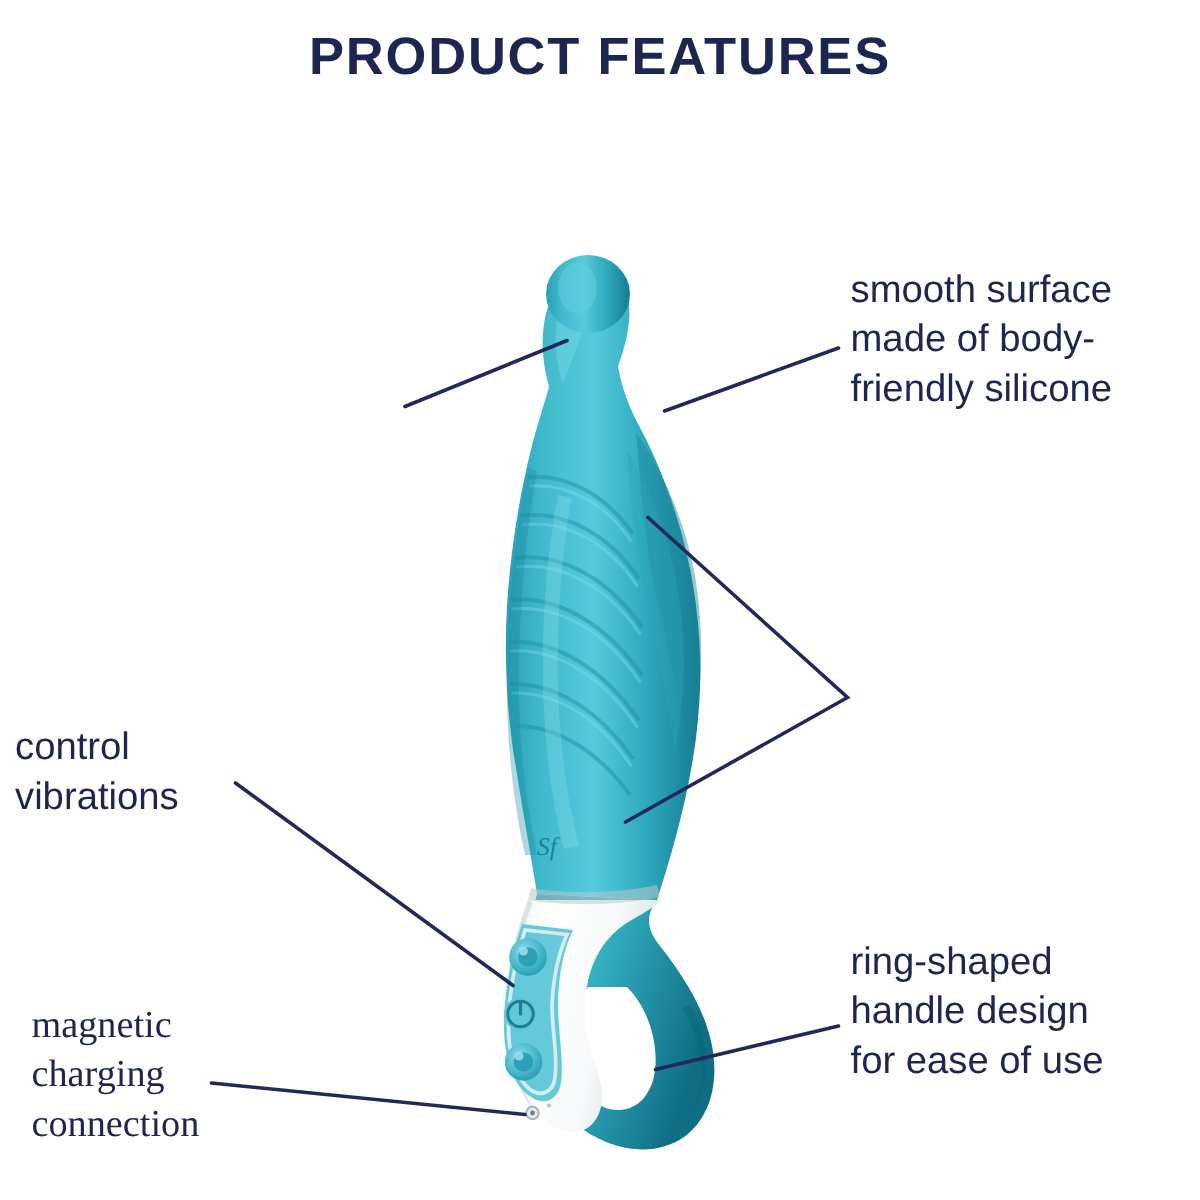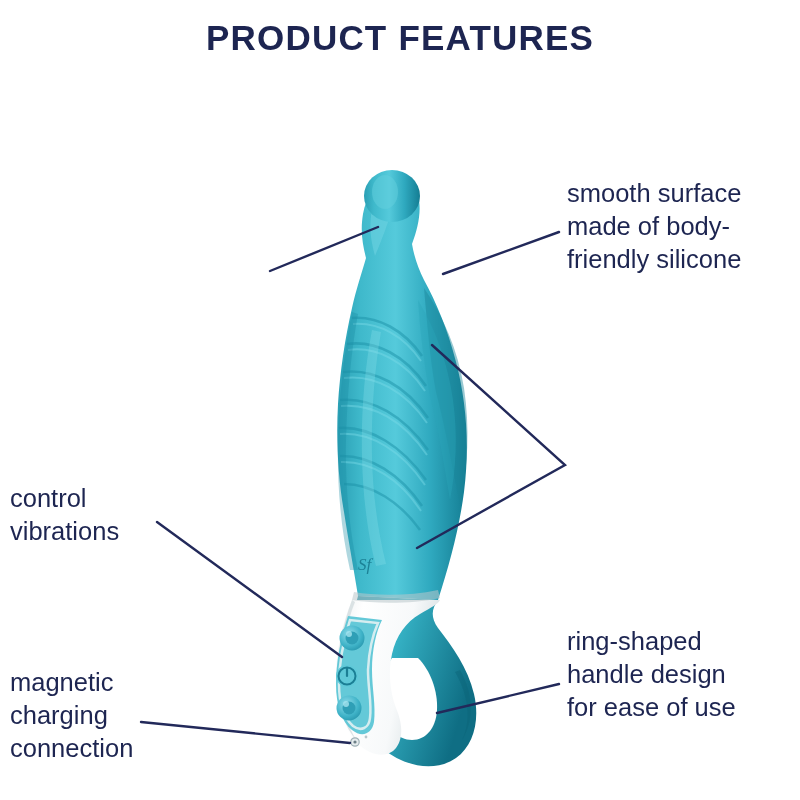--- a/index.html
+++ b/index.html
@@ -39,21 +39,21 @@
     font-family: "Liberation Sans", sans-serif;
     white-space: pre-line;
   }
   .callout.left  { text-align: left; }
   .callout.right { text-align: left; }
 
   #c-flexible-tip      { left: 10px;  top: 214px; width: 270px; }
   #c-smooth-surface    { left: 567px; top: 177px; width: 235px; }
   #c-control-vibrations{ left: 10px;  top: 450px; width: 220px; margin-top: 32px; }
   #c-power-motors      { left: 570px; top: 449px; width: 230px; }
-  #c-magnetic          { left: 10px;  top: 666px; width: 230px; }
+  #c-magnetic          { left: 21px;  top: 666px; width: 230px; font-family: Liberation Serif, serif; }
   #c-ring-handle       { left: 567px; top: 625px; width: 240px; }
 
   #leader-lines {
     position: absolute;
     left: 0; top: 0;
     width: 800px; height: 800px;
     pointer-events: none;
   }
   #product-art {
     position: absolute;

